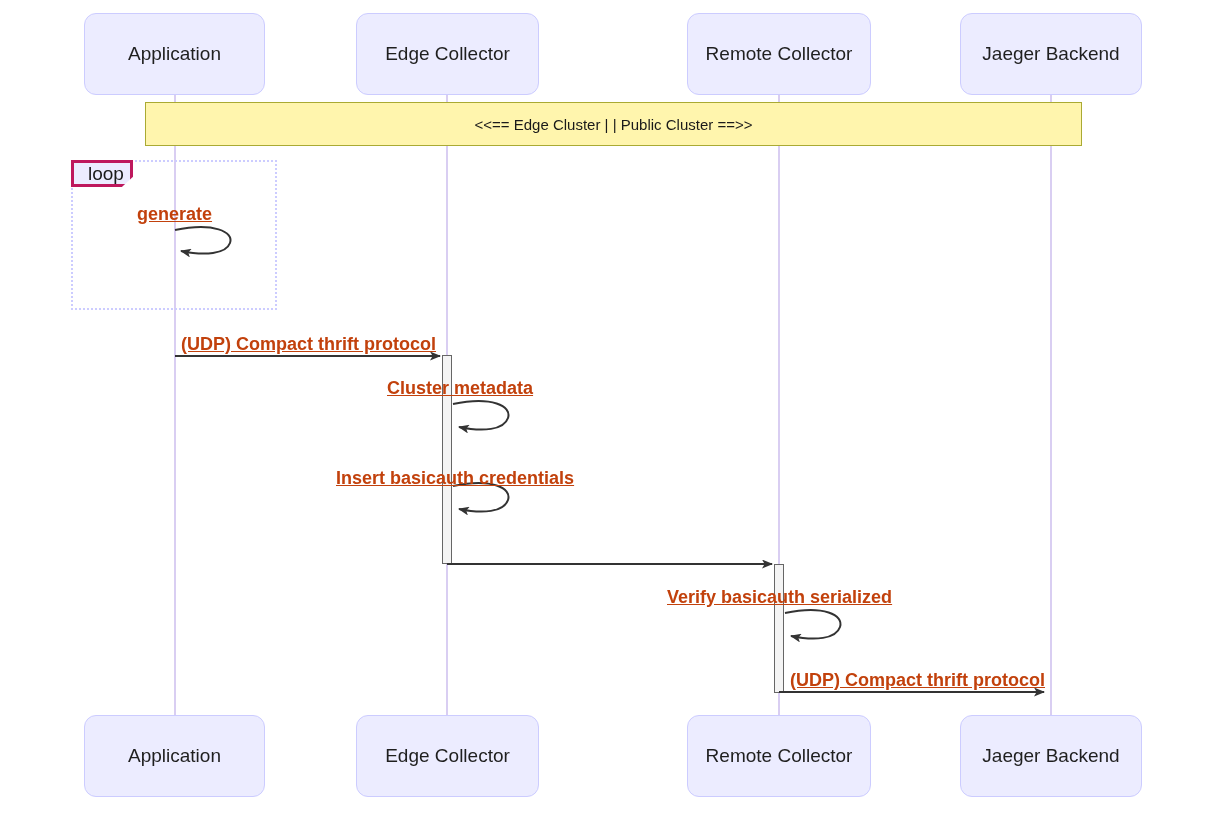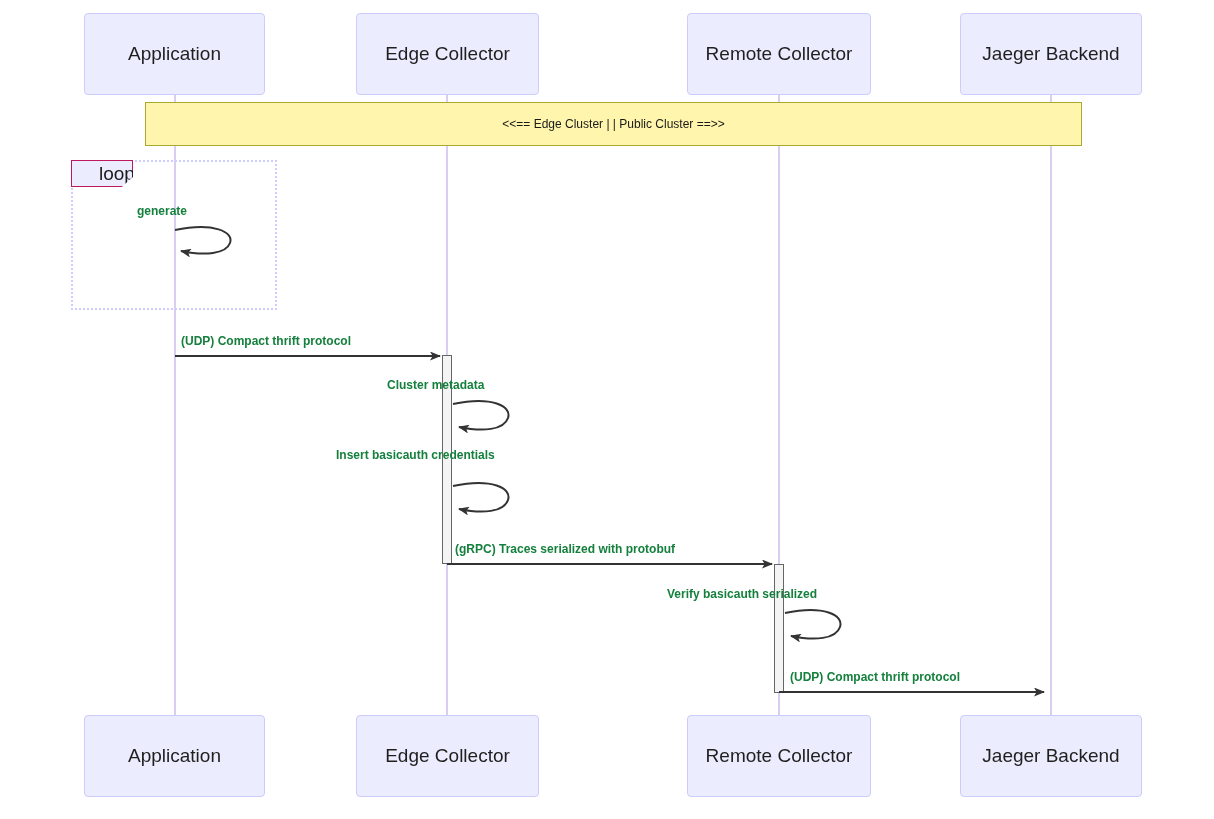--- a/index.html
+++ b/index.html
@@ -17,21 +17,21 @@
   #diagram {
     position: absolute;
     left: 0; top: 0;
     width: 1214px;
     height: 819px;
   }
   .participant-box {
     position: absolute;
     background: #ECECFF;
     border: 1px solid #CCCCFF;
-    border-radius: 4px;
+    border-radius: 12px;
     display: flex;
     align-items: center;
     justify-content: center;
     box-sizing: border-box;
   }
   .participant-label {
     font-family: "Liberation Sans", sans-serif;
     font-size: 19px;
     color: #1f1f1f;
     font-weight: 400;
@@ -55,52 +55,53 @@
     position: absolute;
     background: #FFF5AD;
     border: 1px solid #AAAA33;
     box-sizing: border-box;
     display: flex;
     align-items: center;
     justify-content: center;
   }
   .note-text {
     font-family: "Liberation Sans", sans-serif;
-    font-size: 12px;
+    font-size: 15px;
     color: #1a1a1a;
     white-space: nowrap;
   }
   .loop-box {
     position: absolute;
     border: 2px dotted #CCCCFF;
     box-sizing: border-box;
     background: transparent;
   }
   .loop-tag {
     position: absolute;
     background: #ECECFF;
-    border: 1px solid #be185d;
+    border: 3px solid #be185d;
     box-sizing: border-box;
     display: flex;
     align-items: center;
-    padding-left: 27px;
+    padding-left: 14px;
     clip-path: polygon(0 0, 100% 0, 100% 62%, 82% 100%, 0 100%);
   }
   .loop-tag-label {
     font-family: "Liberation Sans", sans-serif;
     font-size: 19px;
     color: #1a1a1a;
   }
   .msg-label {
     position: absolute;
     font-family: "Liberation Sans", sans-serif;
-    font-size: 12px;
+    font-size: 18px;
     font-weight: bold;
-    color: #15803d;
+    color: #c2410c;
     white-space: nowrap;
+    text-decoration: underline;
   }
   svg.overlay {
     position: absolute;
     left: 0; top: 0;
     width: 1214px;
     height: 819px;
     pointer-events: none;
   }
 </style>
 </head>
@@ -157,22 +158,21 @@
     </g>
 
     <g>
       <line x1="779" y1="692" x2="1044" y2="692" stroke="#333333" stroke-width="2" marker-end="url(#arrowhead)"></line>
     </g>
   </svg>
 
   <div class="msg-label" style="left:137px;top:204px;">generate</div>
   <div class="msg-label" style="left:181px;top:334px;">(UDP) Compact thrift protocol</div>
   <div class="msg-label" style="left:387px;top:378px;">Cluster metadata</div>
-  <div class="msg-label" style="left:336px;top:448px;">Insert basicauth credentials</div>
-  <div class="msg-label" style="left:455px;top:542px;">(gRPC) Traces serialized with protobuf</div>
+  <div class="msg-label" style="left:336px;top:468px;">Insert basicauth credentials</div>
   <div class="msg-label" style="left:667px;top:587px;">Verify basicauth serialized</div>
   <div class="msg-label" style="left:790px;top:670px;">(UDP) Compact thrift protocol</div>
 
   <div class="participant-box" style="left:84px;top:13px;width:181px;height:82px;">
     <span class="participant-label">Application</span>
   </div>
   <div class="participant-box" style="left:356px;top:13px;width:183px;height:82px;">
     <span class="participant-label">Edge Collector</span>
   </div>
   <div class="participant-box" style="left:687px;top:13px;width:184px;height:82px;">

